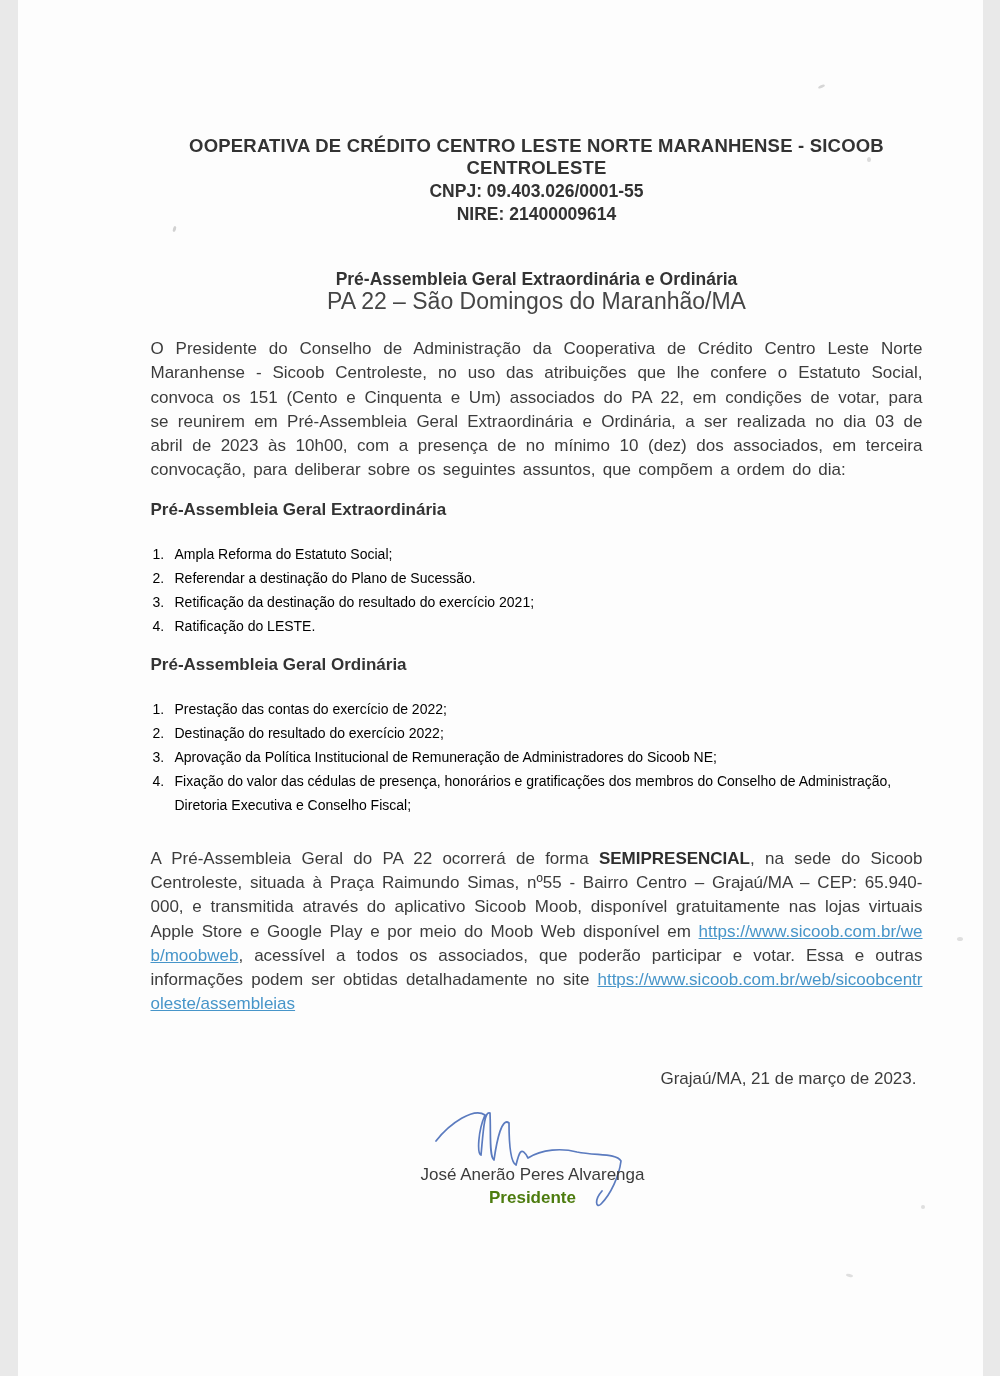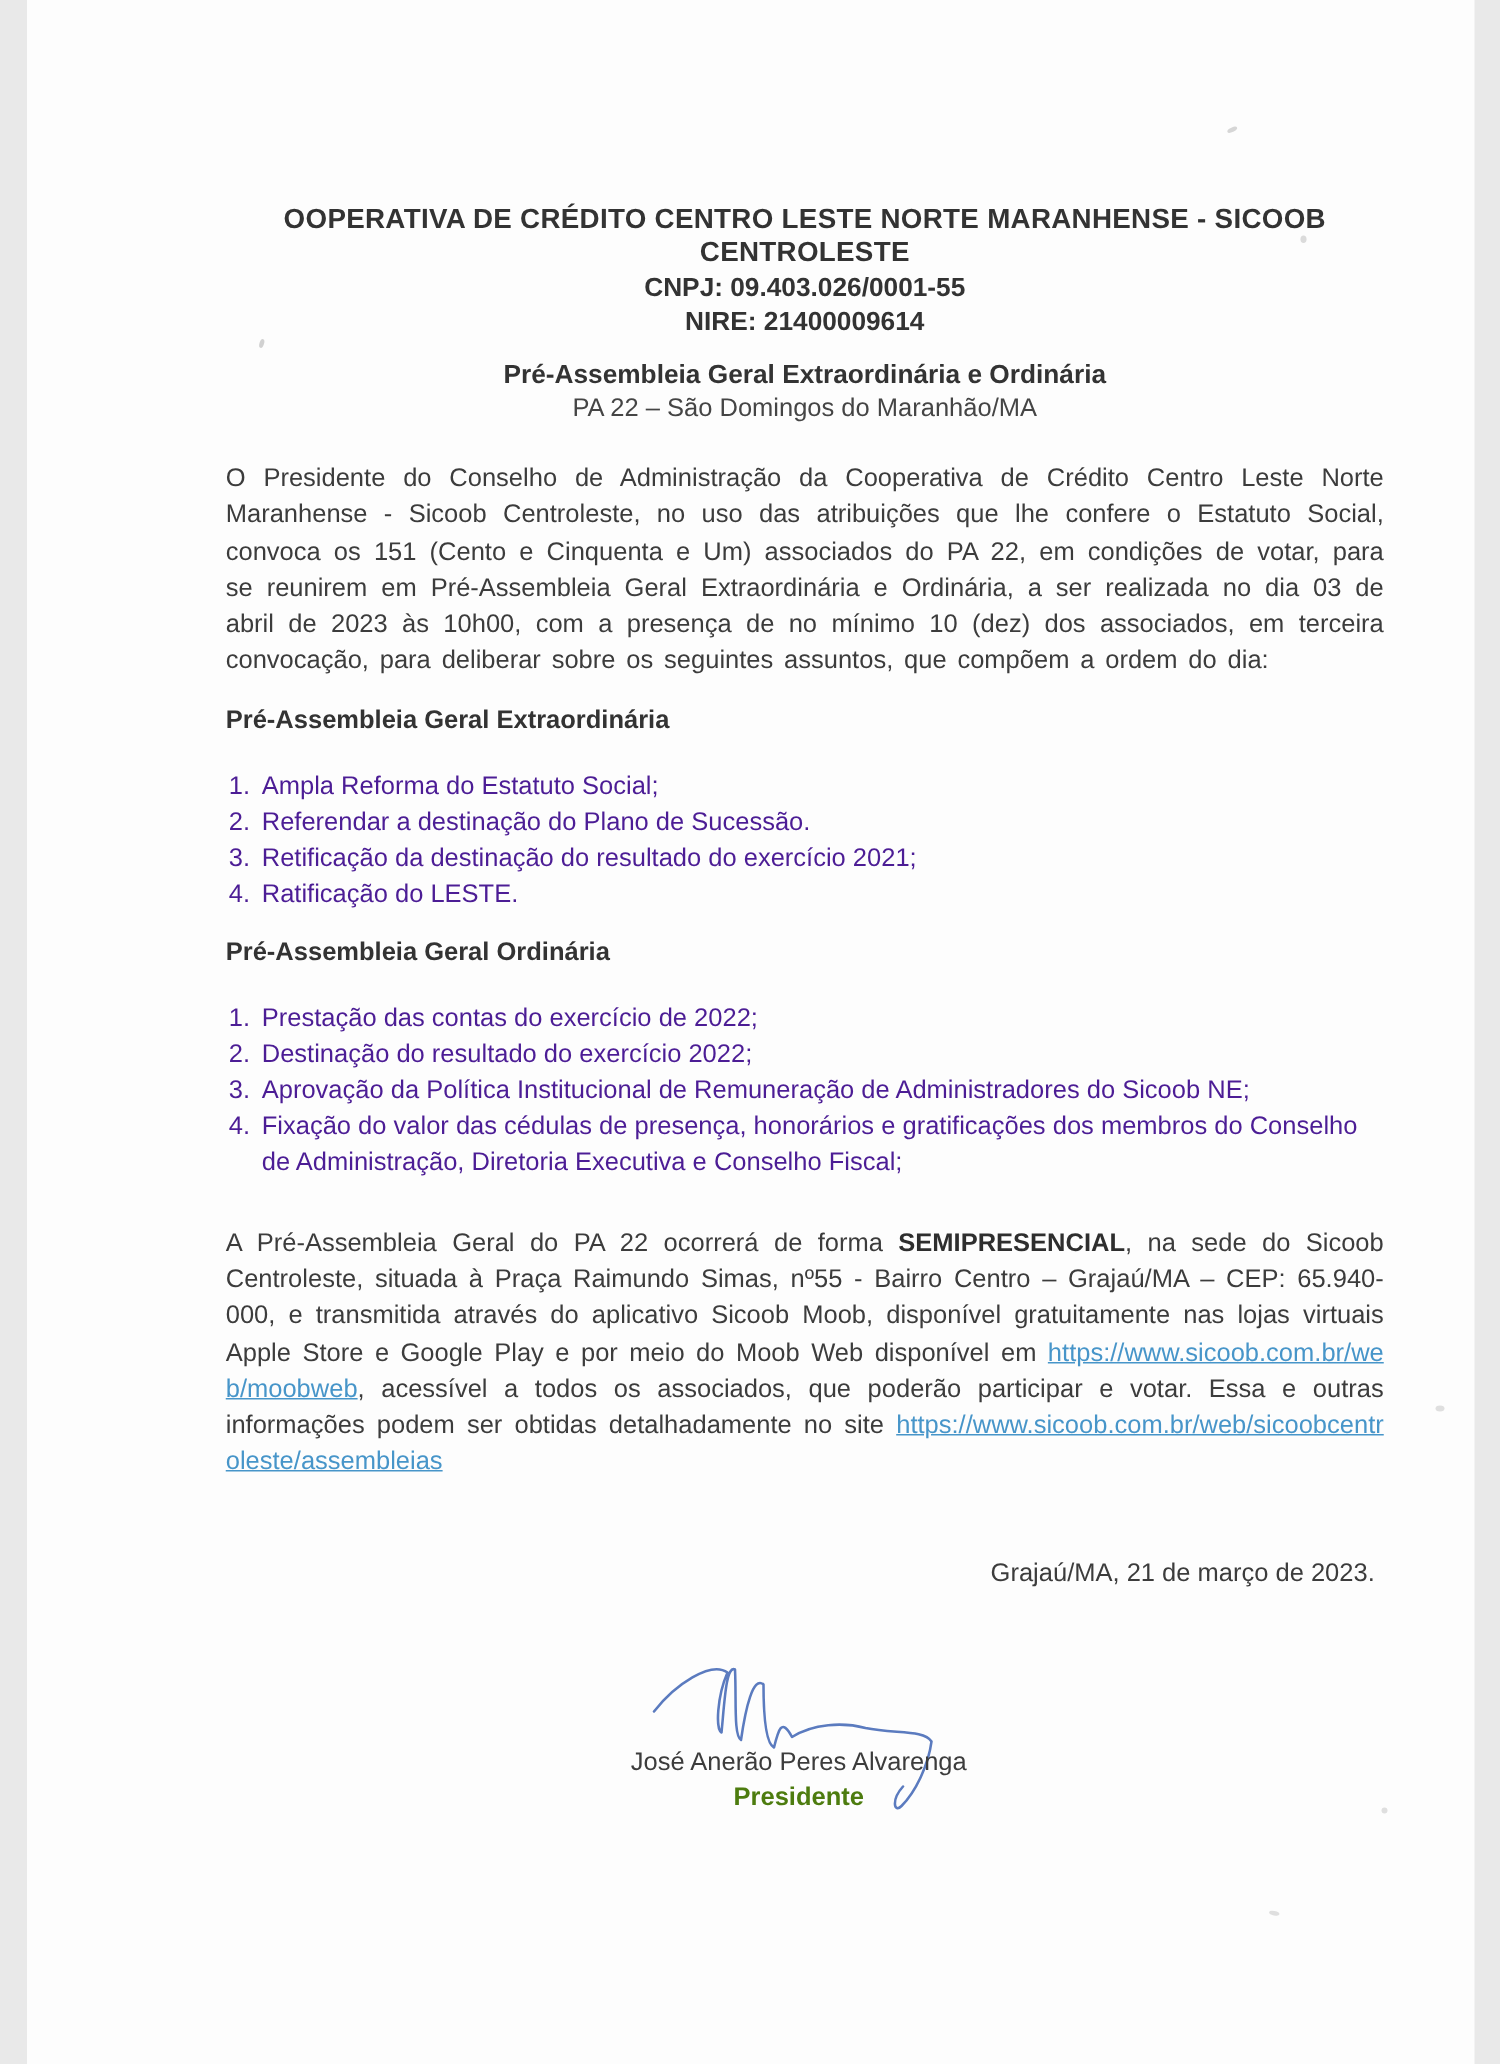--- a/index.html
+++ b/index.html
@@ -15,40 +15,40 @@
   .content{
     position:absolute;
     left:133px;top:0;
     width:772px;
   }
   
   .org-header{margin-top:135px;text-align:center;font-weight:bold;color:#333;}
   .org-title{font-size:18.5px;line-height:22px;letter-spacing:.2px;}
   .org-reg{font-size:17.5px;line-height:22px;margin-top:1px;}
   
-  .meeting{margin-top:13px;text-align:center;}
+  .meeting{margin-top:43px;text-align:center;}
   .meeting-title{font-size:17.5px;font-weight:bold;color:#333;line-height:22px;}
-  .meeting-loc{font-size:17px;line-height:23px;color:#454545;}
+  .meeting-loc{font-size:23px;line-height:23px;color:#454545;}
   .edital-title{margin-top:25px;text-align:center;font-size:17.5px;font-weight:bold;color:#333;}
   
   .para{
     margin-top:22px;
     font-size:17px;line-height:24.3px;
     text-align:justify;word-spacing:2.5px;color:#3c3c3c;
   }
   .para b{color:#2e2e2e;}
   .section-head{margin-top:15px;font-size:17px;font-weight:bold;color:#333;}
   ol.agenda{
     list-style:none;margin:22px 0 0 0;padding:0;counter-reset:item;
   }
   ol.agenda li{
     counter-increment:item;
     position:relative;
     padding-left:24px;
-    font-size:17px;line-height:24.2px;color:#4c1d95;
+    font-size:14px;line-height:24.2px;color:#000000;
   }
   ol.agenda li::before{
     content:counter(item) ".";
     position:absolute;left:2px;top:0;
   }
   .url{color:#4795c9;text-decoration:underline;cursor:pointer;word-break:break-all;}
   
   .date-line{margin-top:52px;text-align:right;font-size:17px;color:#3c3c3c;padding-right:6px;}
   .sig-block{
     position:absolute;left:340px;top:1163px;width:350px;

